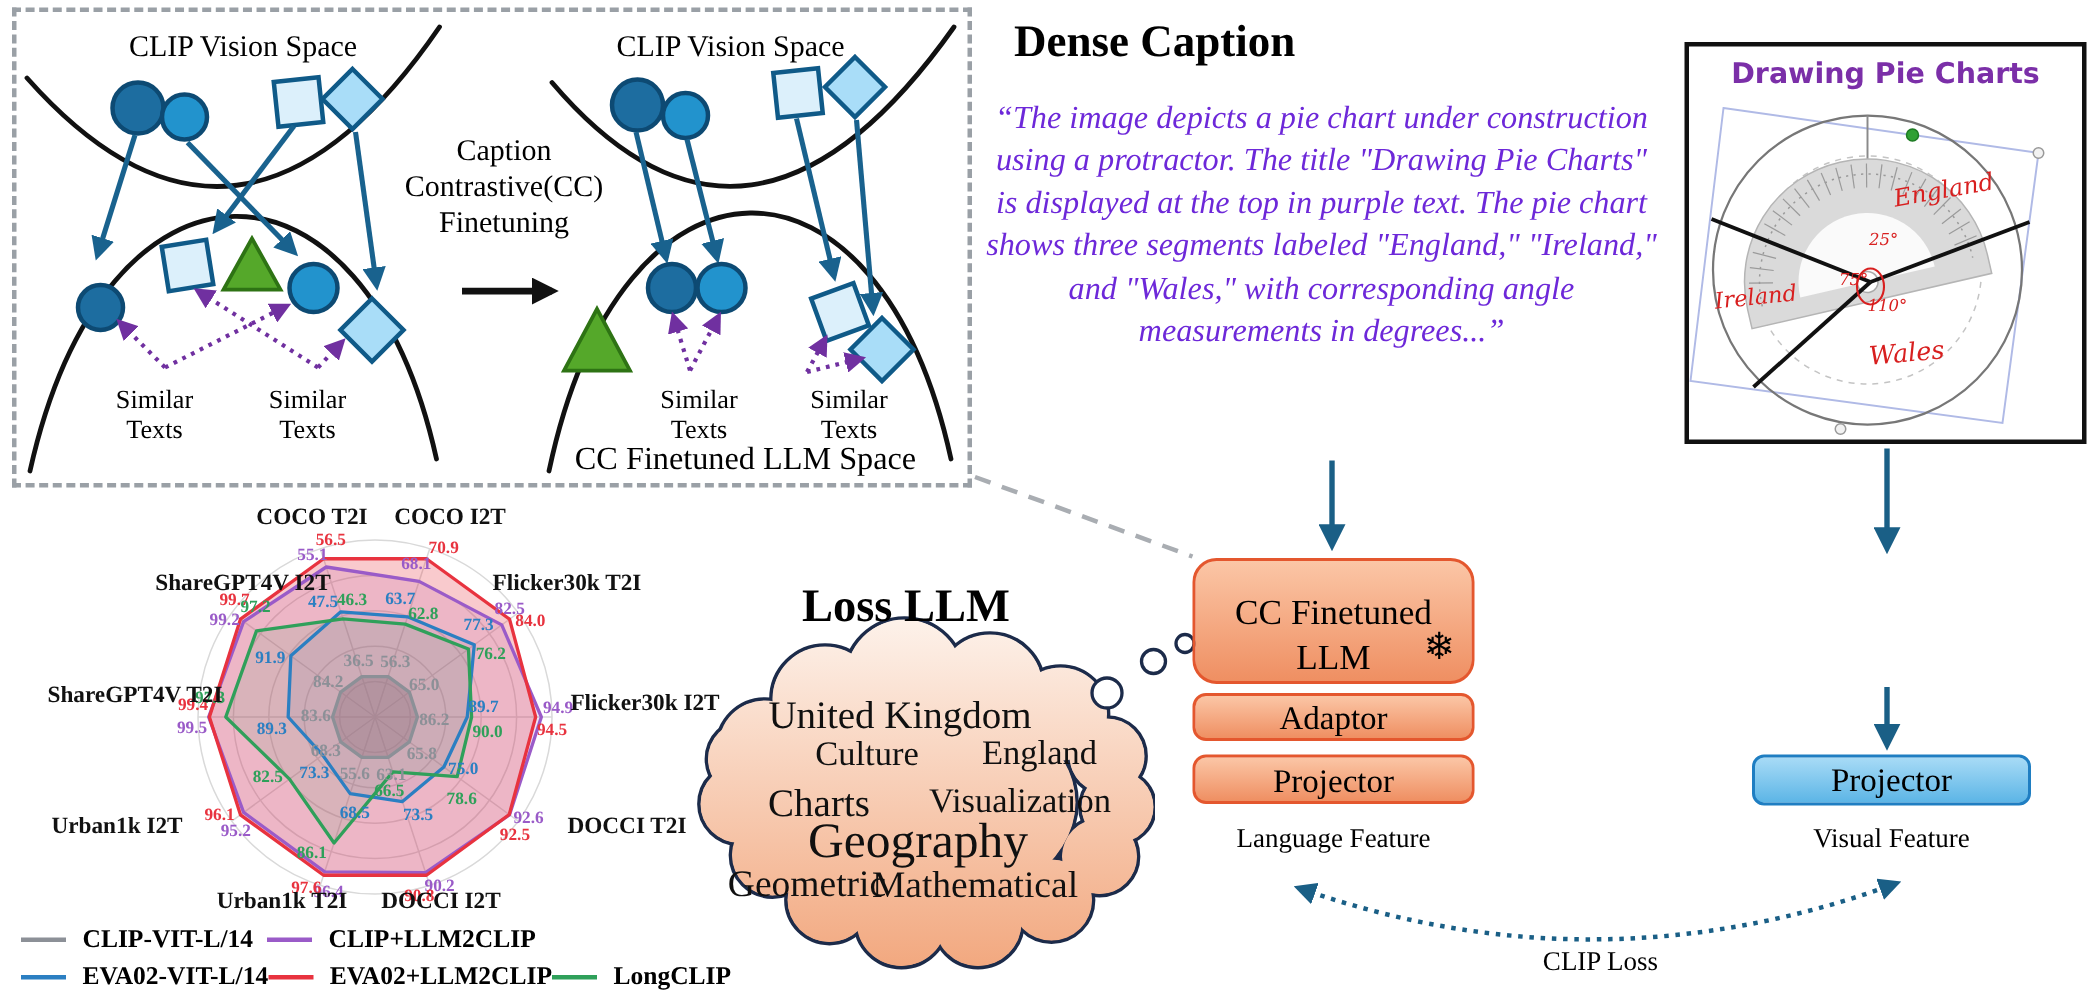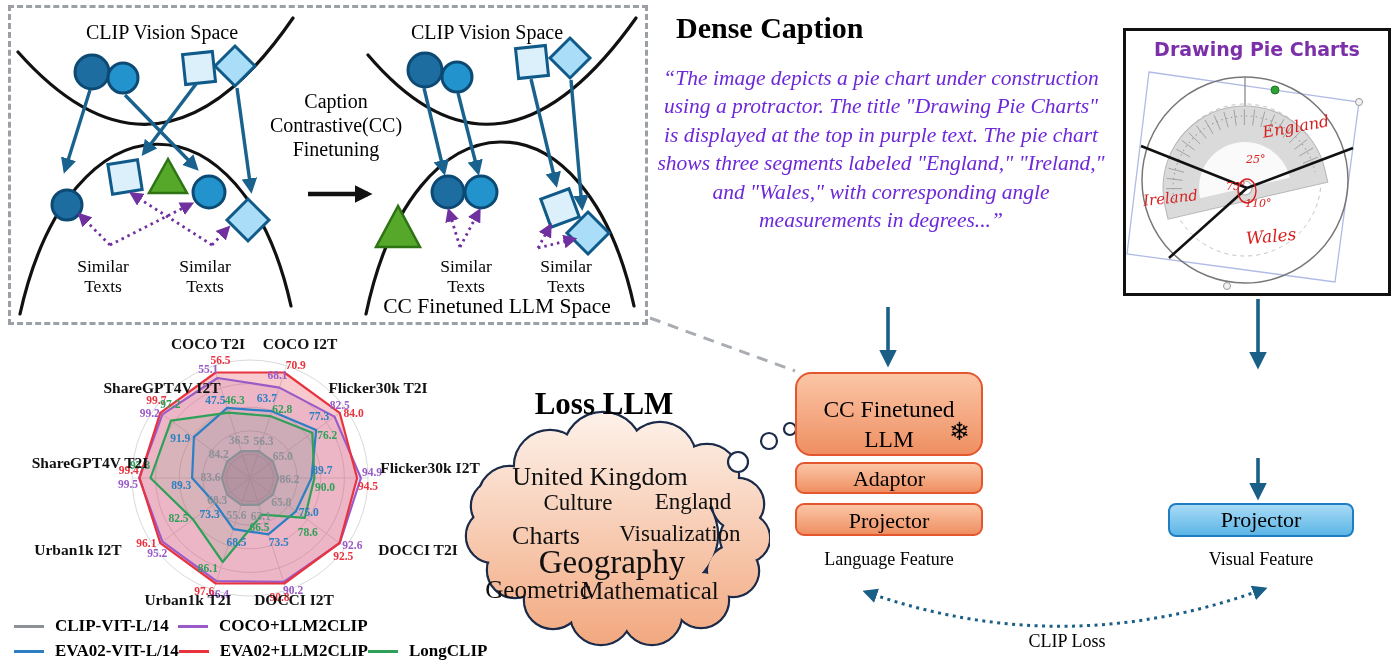--- a/index.html
+++ b/index.html
@@ -211,21 +211,21 @@
       <text x="162" y="65" text-anchor="middle" font-size="15.5" font-weight="bold" fill="#111">ShareGPT4V I2T</text>
     </svg>
   <div id="radar-legend">
       <div class="lg-row">
         <div class="lg-item">
           <span class="lg-line" style="background: rgb(140, 144, 151);"></span>
           <span class="lg-label">CLIP-VIT-L/14</span>
         </div>
         <div class="lg-item">
           <span class="lg-line" style="background: rgb(154, 91, 200);"></span>
-          <span class="lg-label">COCO+LLM2CLIP</span>
+          <span class="lg-label">CLIP+LLM2CLIP</span>
         </div>
       </div>
       <div class="lg-row">
         <div class="lg-item">
           <span class="lg-line" style="background: rgb(43, 127, 194);"></span>
           <span class="lg-label">EVA02-VIT-L/14</span>
         </div>
         <div class="lg-item">
           <span class="lg-line" style="background: rgb(232, 51, 63);"></span>
           <span class="lg-label">EVA02+LLM2CLIP</span>

